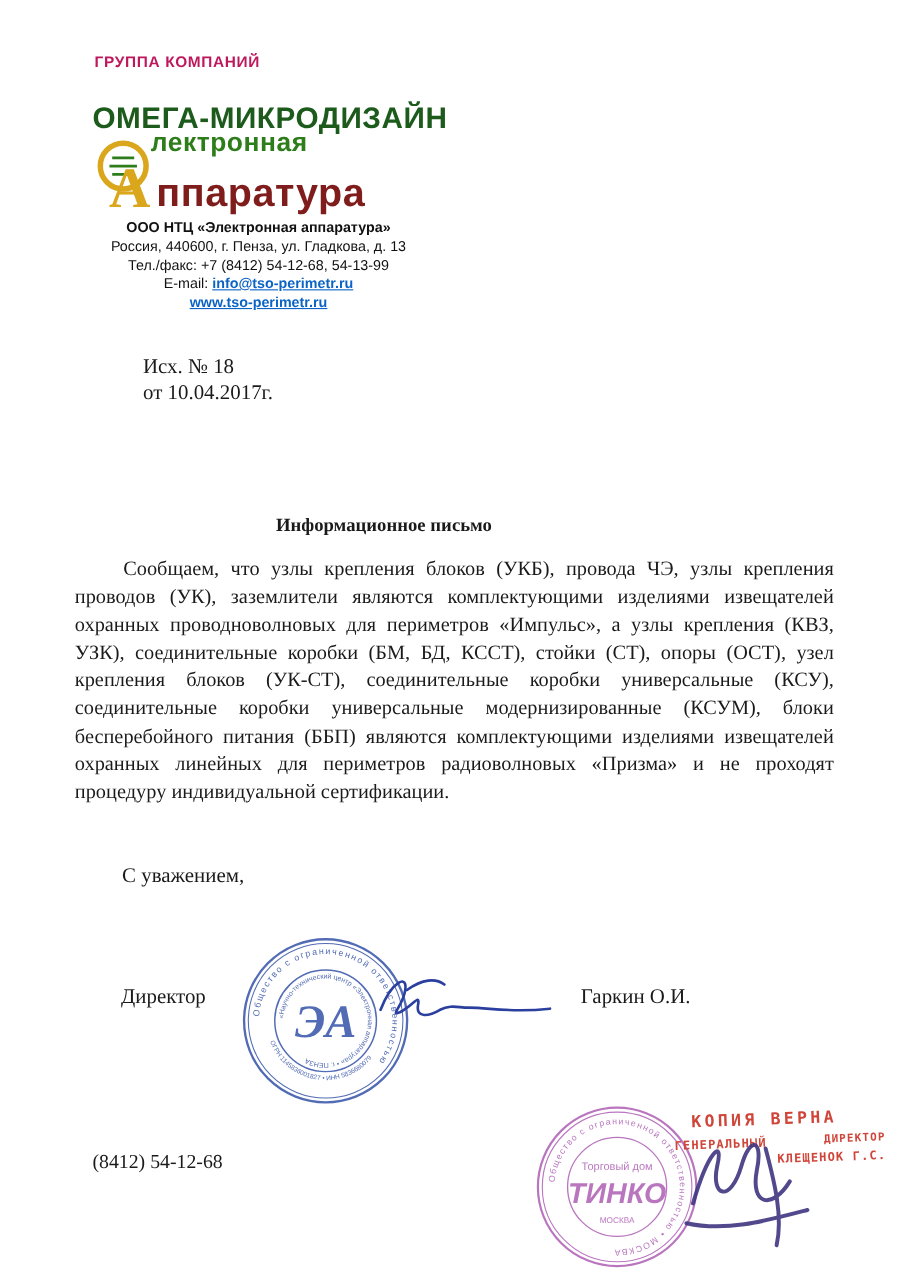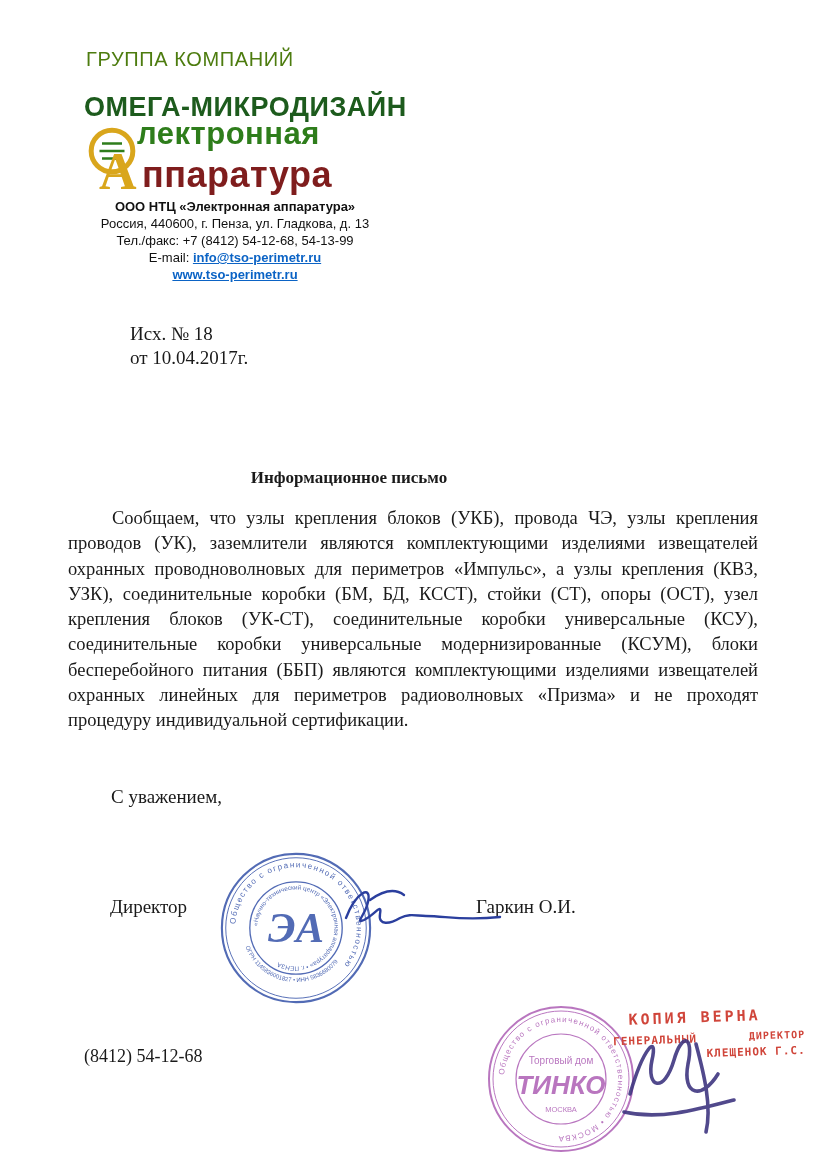--- a/index.html
+++ b/index.html
@@ -5,43 +5,43 @@
   * { margin:0; padding:0; box-sizing:border-box; }
   html,body { background:#ffffff; }
   .page {
     position:relative; width:823px; height:1165px; margin:0 auto;
     background:#ffffff; overflow:hidden;
     font-family:"Liberation Serif", serif; color:#1a1a1a;
   }
   .abs { position:absolute; }
 
   
-  .group-label  { left:86px; top:48px;  font-family:"Liberation Sans",sans-serif; font-weight:normal; font-size:20px; color:#4d7c0f; letter-spacing:0.6px; }
+  .group-label  { left:86px; top:48px;  font-family:"Liberation Sans",sans-serif; font-weight:bold; font-size:14px; color:#be185d; letter-spacing:0.6px; }
   .company-name { left:84px; top:64px;  font-family:"Liberation Sans",sans-serif; font-weight:bold; font-size:27px; color:#1d5b1d; letter-spacing:0.5px;margin-top:28px; }
   .center-label-wrap { left:85px; top:99px; width:290px; border-top:2px solid #1d5b1d; border-bottom:2px solid #1d5b1d; padding:2px 0 3px; text-align:center; }
   .center-label { font-family:"Liberation Sans",sans-serif; font-weight:bold; font-size:14.5px; color:#1d5b1d; letter-spacing:1.2px; }
 
   .logo { left:85px; top:124px; width:310px; height:74px; }
   .logo-emblem { position:absolute; left:2px; top:2px; width:50px; height:50px; }
-  .logo-word1 { position:absolute; left:52px; top:-8px; font-family:"Liberation Sans",sans-serif; font-weight:bold; font-size:31px; color:#2e7d1b; letter-spacing:0.5px; }
+  .logo-word1 { position:absolute; left:52px; top:-8px; font-family:"Liberation Sans",sans-serif; font-weight:bold; font-size:24px; color:#2e7d1b; letter-spacing:0.5px; }
   .logo-a     { position:absolute; left:14px; top:22px; font-family:"Liberation Serif",serif; font-weight:bold; font-size:52px; line-height:52px; color:#d9a61c; }
   .logo-word2 { position:absolute; left:57px; top:30px; font-family:"Liberation Sans",sans-serif; font-weight:bold; font-size:36px; color:#7f1d1d; letter-spacing:0.5px; }
 
   .contact { left:90px; top:198px; width:290px; text-align:center;
              font-family:"Liberation Sans",sans-serif; font-size:13px; line-height:17px; color:#111; }
   .contact .org { font-weight:bold; }
   .link { color:#0b63c5; text-decoration:underline; cursor:pointer;font-weight:bold; }
 
   
   .ref   { left:86px; top:322px; font-size:19px; line-height:24px;margin-left:44px; }
   .title { left:16px; top:468px; width:666px; text-align:center; font-size:17px; font-weight:bold; }
   .para  { left:68px; top:506px; width:690px; font-size:18.5px; line-height:25.3px; text-align:justify; text-indent:44px; }
   .closing      { left:111px; top:786px; font-size:19px; }
   .signer-title { left:110px; top:896px; font-size:19px; }
-  .signer-name  { left:476px; top:896px; font-size:19px; }
+  .signer-name  { left:528px; top:896px; font-size:19px; }
   .footer-phone { left:84px;  top:1046px; font-size:18px; }
 
   
   .stamp-company { left:219px; top:851px; width:154px; height:154px; opacity:0.88; }
   .sig-director  { left:338px; top:880px; width:170px; height:60px; }
   .stamp-vendor  { left:486px; top:1004px; width:150px; height:150px; opacity:0.8; }
   .sig-ceo       { left:600px; top:1016px; width:170px; height:130px; opacity:0.9; }
 
   .copy-stamp { left:613px; top:1008px; width:192px; transform:rotate(-2deg);
                 font-family:"DejaVu Sans Mono", monospace; color:#d0453a; font-weight:bold; }

